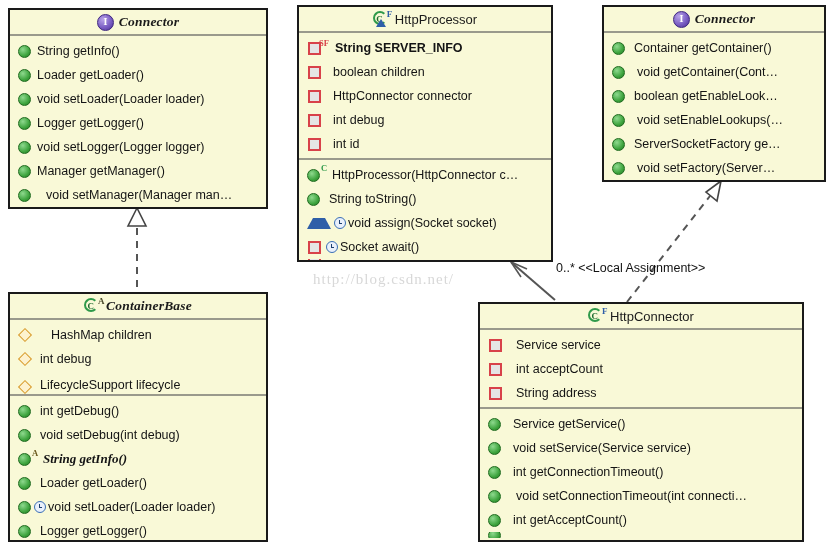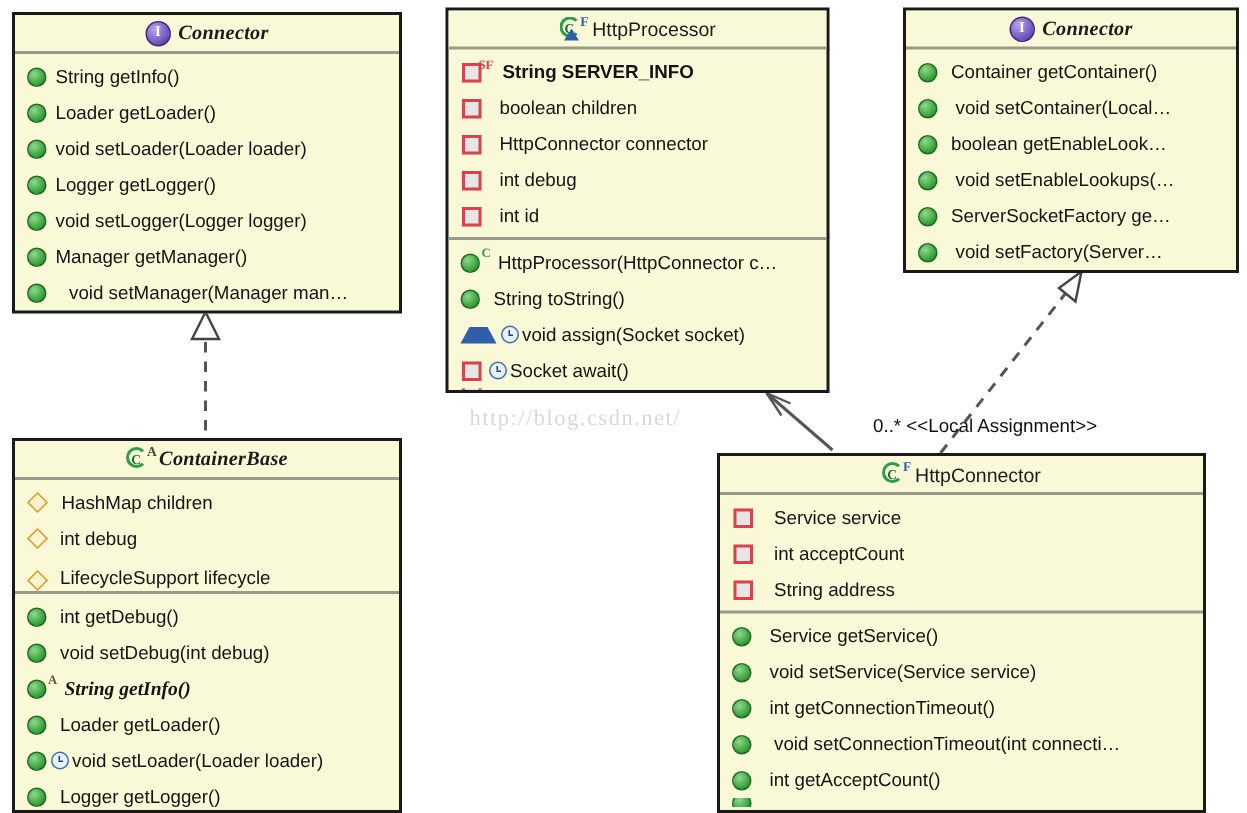--- a/index.html
+++ b/index.html
@@ -109,21 +109,21 @@
       <polygon points="721,181 706,192 717,201" fill="#ffffff" stroke="#444" stroke-width="1.6"></polygon>
     </g>
      HttpProcessor : association, open arrow --&gt;
     <g>
       <line x1="555" y1="300" x2="511" y2="262" stroke="#555" stroke-width="2"></line>
       <line x1="511" y1="262" x2="527" y2="269" stroke="#555" stroke-width="1.6"></line>
       <line x1="511" y1="262" x2="521" y2="277" stroke="#555" stroke-width="1.6"></line>
     </g>
   </svg>
 
-  <div class="assoc-label" style="left:582px;top:261px;margin-top:16px;">0..* &lt;&lt;Local Assignment&gt;&gt;</div>
+  <div class="assoc-label" style="left:556px;top:261px;">0..* &lt;&lt;Local Assignment&gt;&gt;</div>
 
   <div class="uml-box" style="left:8px;top:8px;width:260px;height:201px;">
     <div class="uml-header">
       <span class="ic">
         <span class="ic-iface">
             <span>I</span>
           </span>
       </span>
       <span class="uml-title italic">Connector</span>
     </div>
@@ -164,21 +164,21 @@
       <span class="ic ic-class">
         <span class="ring"></span>
           <span class="inner">C</span>
         <span class="sup sup-a">A</span>
       </span>
       <span class="uml-title italic">ContainerBase</span>
     </div>
     <div class="uml-compartment">
       <div class="uml-row">
         <span class="mk mk-prot-diamond"></span>
-        <span class="mtext" style="margin-left:9px;">HashMap children</span>
+        <span class="mtext" style="margin-left:19px;">HashMap children</span>
       </div>
       <div class="uml-row">
         <span class="mk mk-prot-diamond"></span>
         <span class="mtext" style="margin-left:8px;">int debug</span>
       </div>
       <div class="uml-row" style="height:21px;align-items:flex-end;">
         <span class="mk mk-prot-diamond"></span>
         <span class="mtext" style="margin-left:8px;">LifecycleSupport lifecycle</span>
       </div>
     </div>
@@ -283,21 +283,21 @@
       </span>
       <span class="uml-title italic">Connector</span>
     </div>
     <div class="uml-compartment">
       <div class="uml-row">
         <span class="mk mk-public"></span>
         <span class="mtext" style="margin-left:7px;">Container getContainer()</span>
       </div>
       <div class="uml-row">
         <span class="mk mk-public"></span>
-        <span class="mtext" style="margin-left:10px;">void setContainer(Local…</span>
+        <span class="mtext" style="margin-left:10px;">void getContainer(Cont…</span>
       </div>
       <div class="uml-row">
         <span class="mk mk-public"></span>
         <span class="mtext" style="margin-left:7px;">boolean getEnableLook…</span>
       </div>
       <div class="uml-row">
         <span class="mk mk-public"></span>
         <span class="mtext" style="margin-left:10px;">void setEnableLookups(…</span>
       </div>
       <div class="uml-row">

